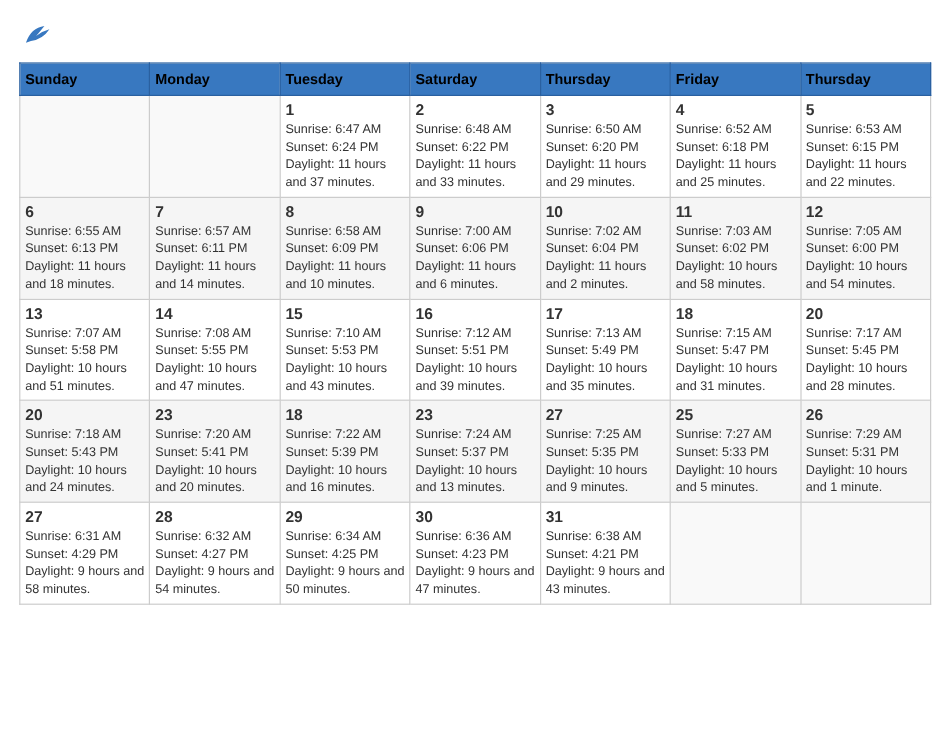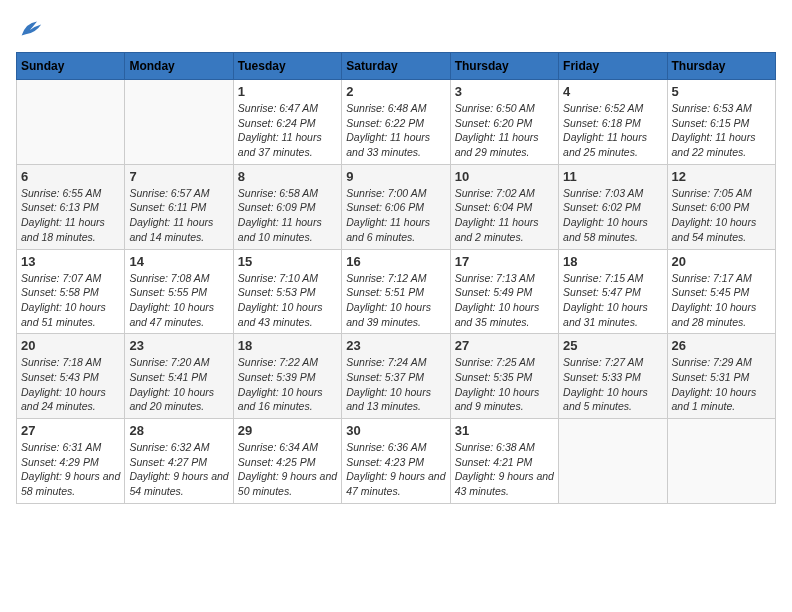--- a/index.html
+++ b/index.html
@@ -73,21 +73,20 @@
       font-size: 13px;
       font-weight: bold;
       color: #333;
       display: block;
       margin-bottom: 2px;
     }
     .day-detail {
       color: #333;
       font-size: 10.5px;
       line-height: 1.4;
-      font-style: italic;
     }
     .empty-cell {
       background: #f9f9f9 !important;
     }
   </style>
 </head>
 <body>
 
 <div class="header">
   <div class="logo">

